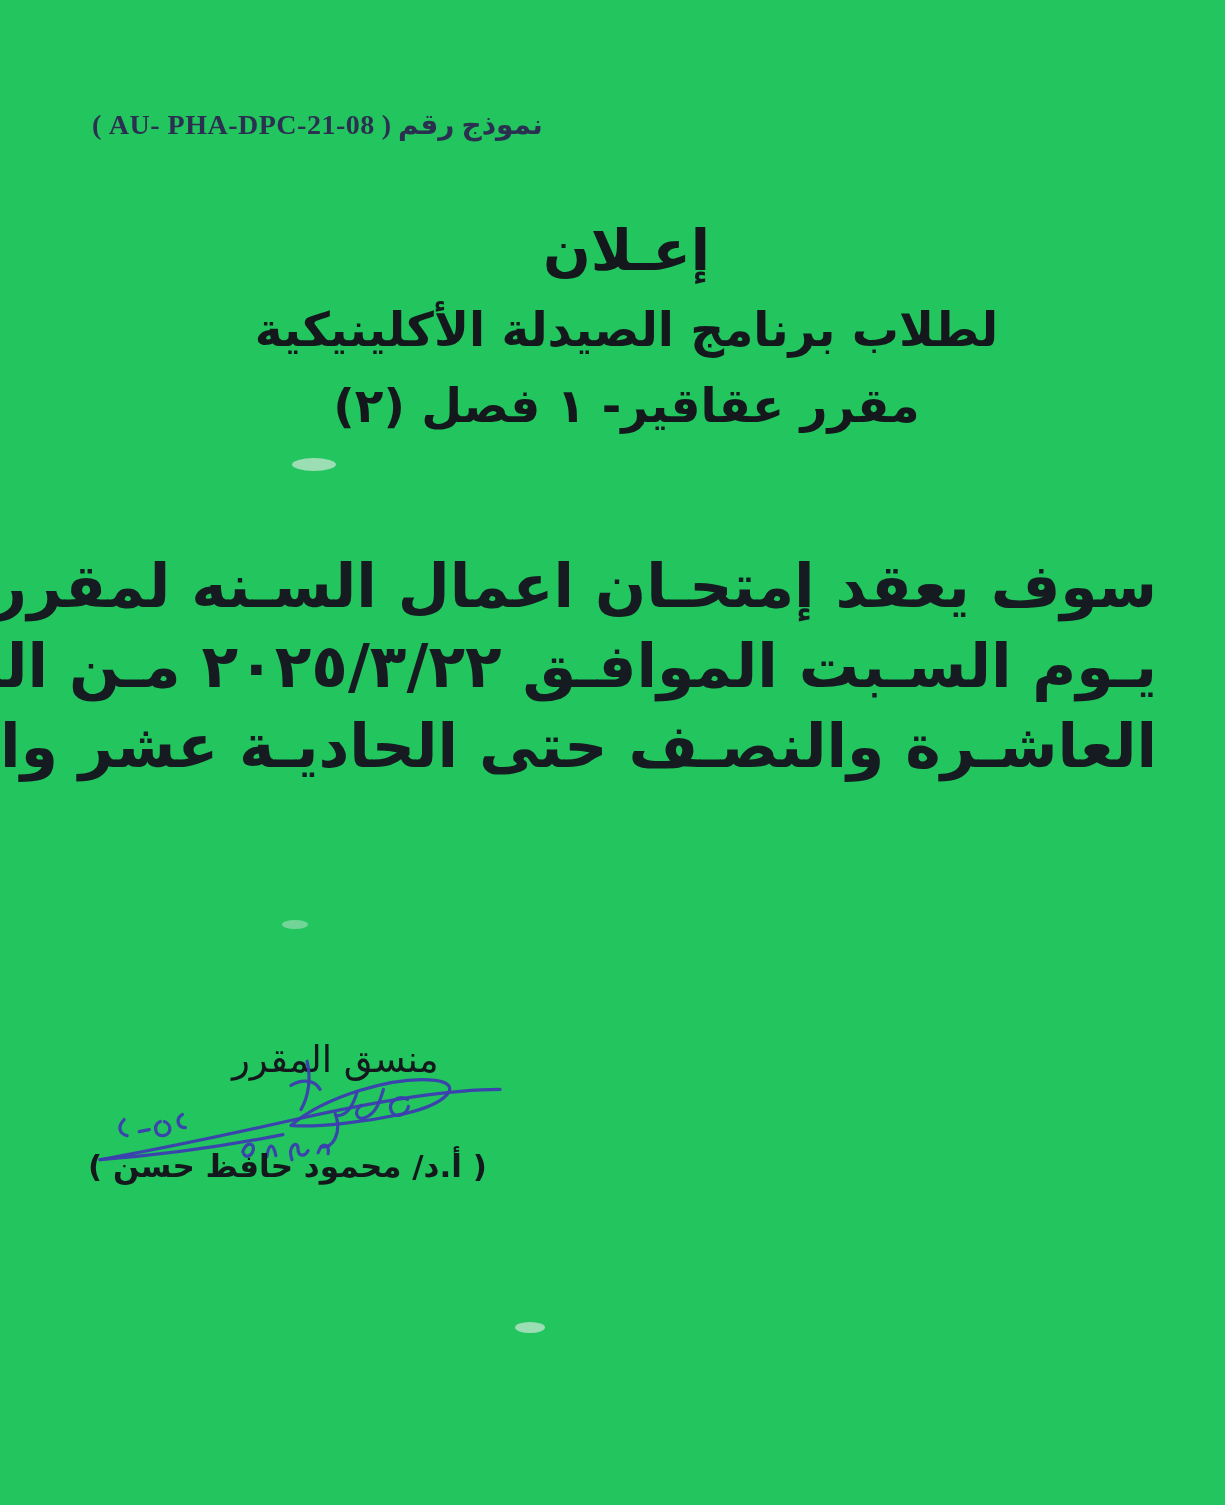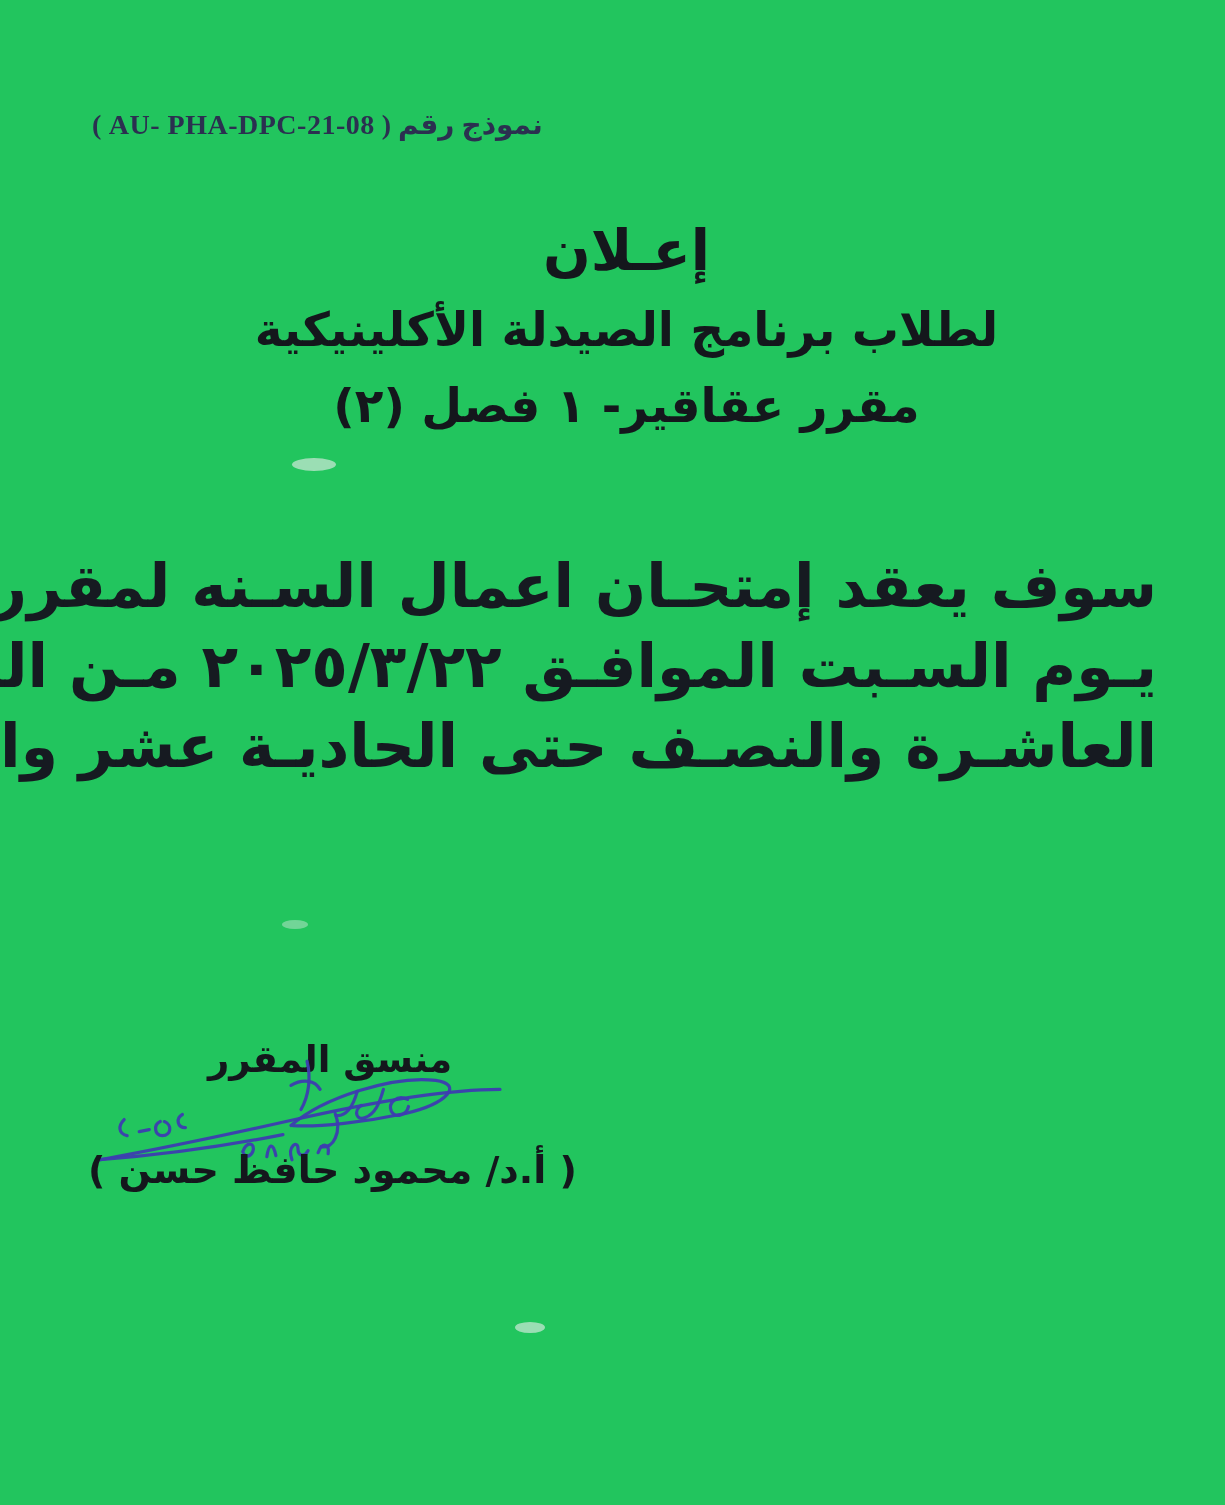--- a/index.html
+++ b/index.html
@@ -51,23 +51,23 @@
   }
   .body-line{
     height:80px;
     line-height:76px;
     text-align:justify;
     text-align-last:justify;
     white-space:nowrap;
   }
   .sig-role{
     position:absolute;
-    left:208px;top:1038px;
+    left:232px;top:1038px;
     direction:rtl;
-    font-weight:bold;
+    font-weight:normal;
     font-size:37px;
     color:#14171c;
     white-space:nowrap;
   }
   .sig-ink{
     position:absolute;
     left:94px;top:1054px;
     width:412px;height:118px;
   }
   .sig-ink path{
@@ -76,21 +76,21 @@
     stroke-width:3.2;
     stroke-linecap:round;
     stroke-linejoin:round;
     opacity:.95;
   }
   .sig-name{
     position:absolute;
     left:88px;top:1148px;
     direction:rtl;
     font-weight:bold;
-    font-size:38px;
+    font-size:31px;
     color:#14171c;
     white-space:nowrap;
   }
   .artifact{
     position:absolute;
     background:#eceeee;
     border-radius:50%;
     opacity:.6;
   }
   .artifact.a1{left:292px;top:458px;width:44px;height:13px;}

